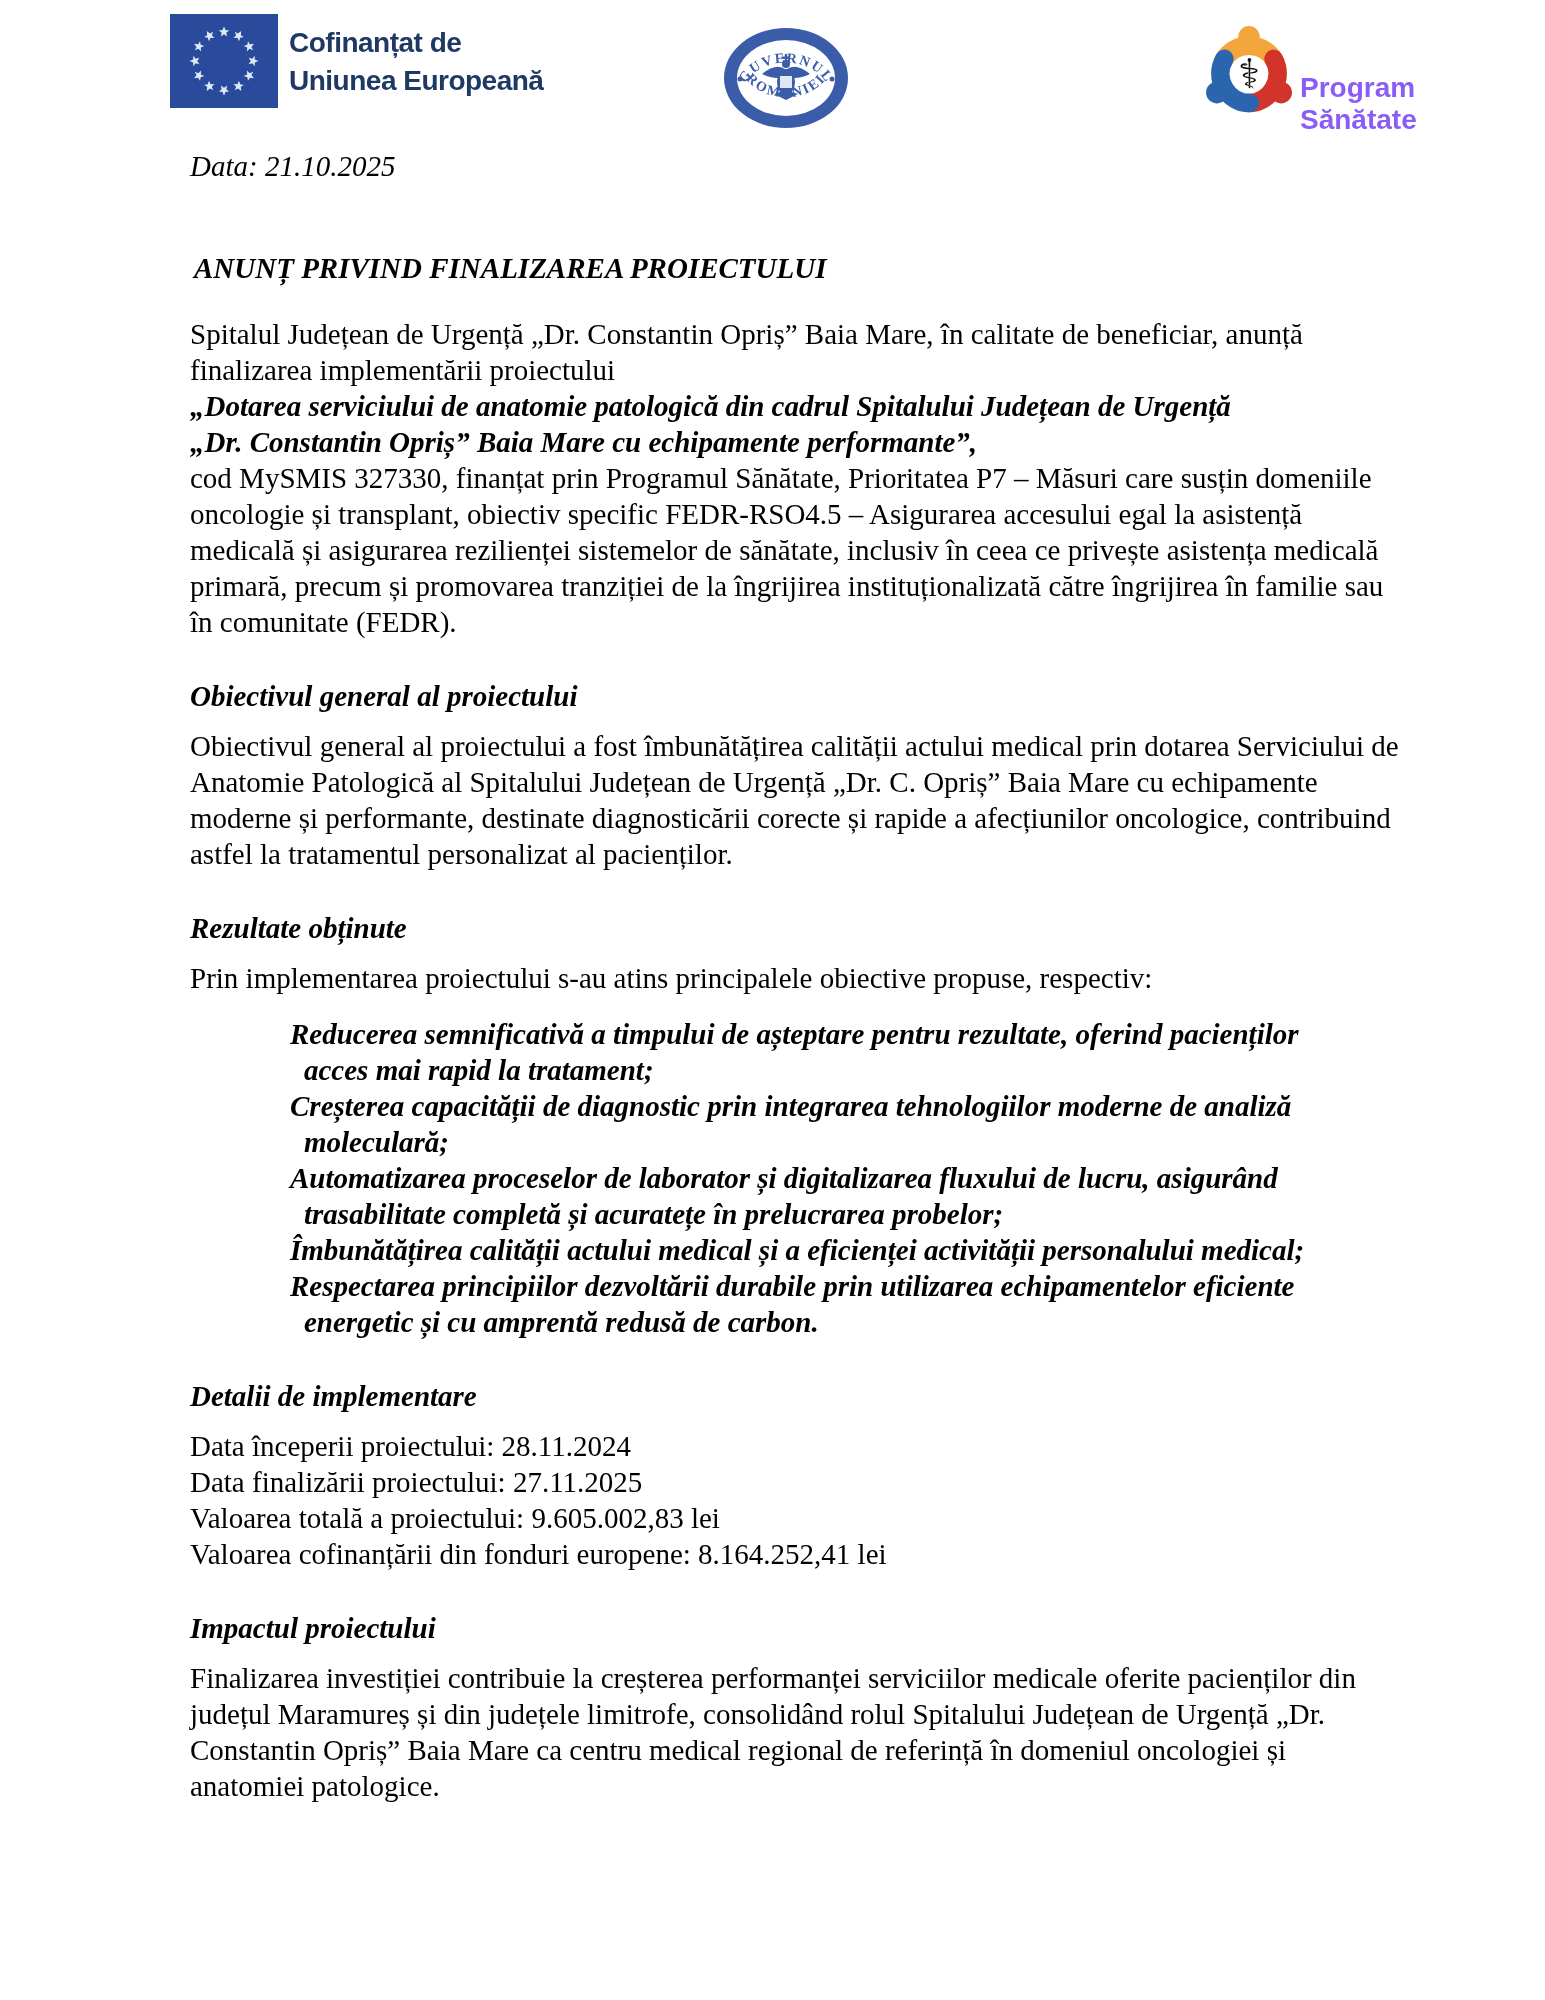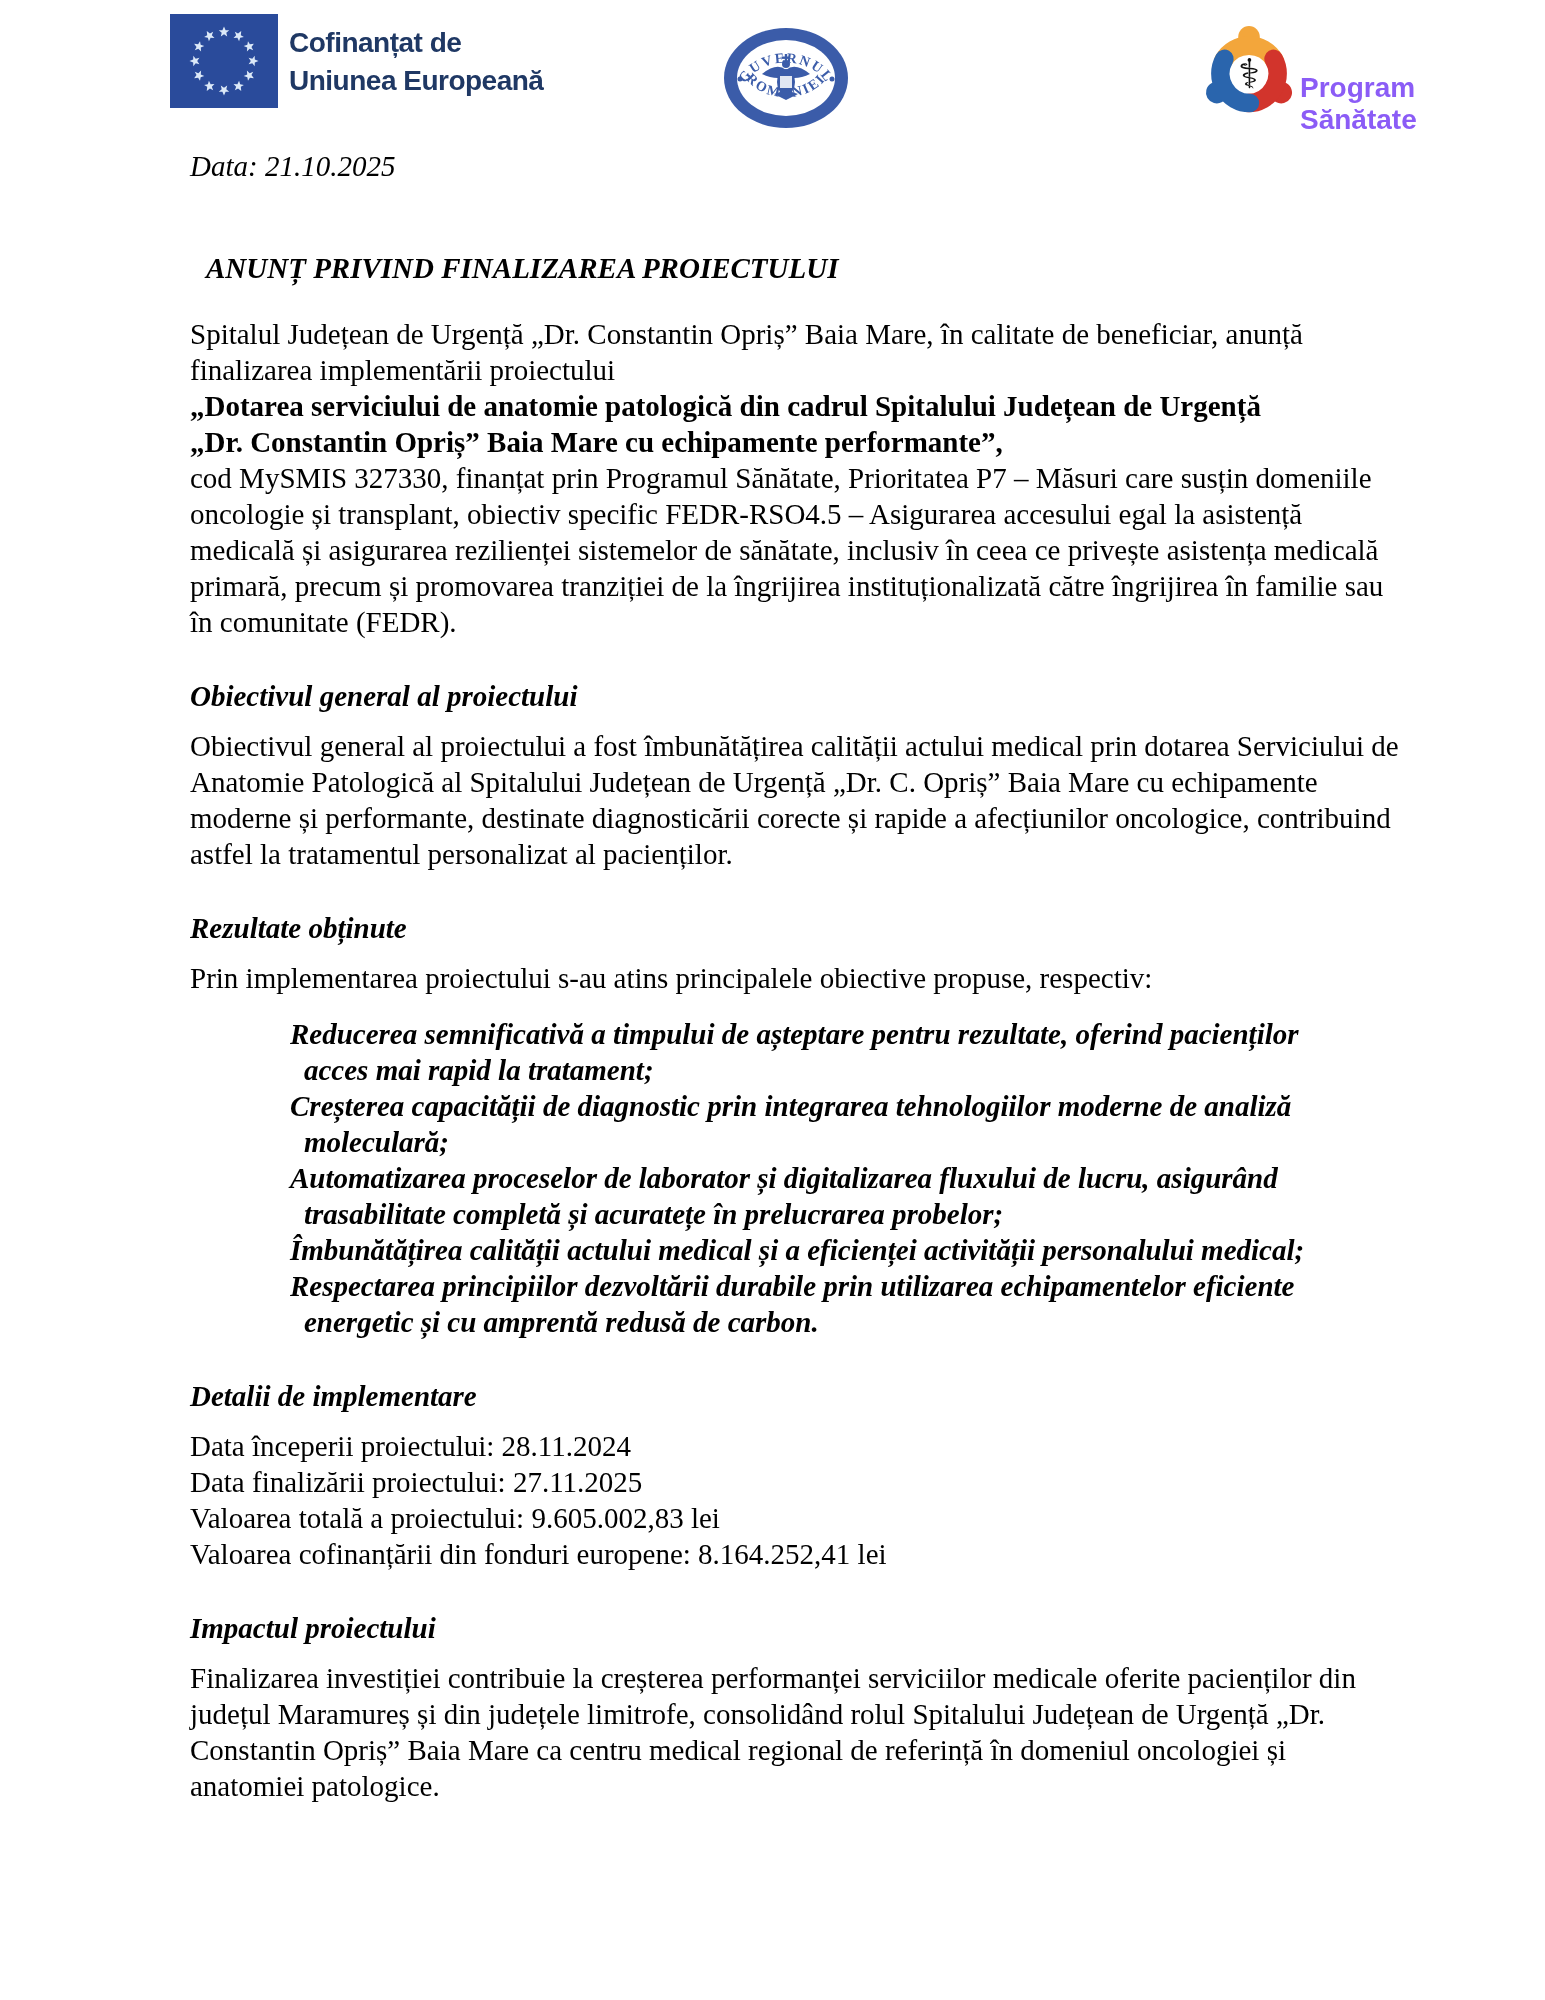--- a/index.html
+++ b/index.html
@@ -10,23 +10,23 @@
   .eu-flag{position:absolute;left:170px;top:14px;}
   .eu-caption{position:absolute;left:289px;top:24px;font-family:"Liberation Sans","DejaVu Sans",sans-serif;
               font-weight:bold;font-size:28px;line-height:38px;color:#1f3864;letter-spacing:-0.5px;}
   .gov-seal{position:absolute;left:722px;top:26px;}
   .health-figures{position:absolute;left:1200px;top:22px;}
   .health-caption{position:absolute;left:1300px;top:72px;font-family:"Liberation Sans","DejaVu Sans",sans-serif;
                   font-weight:bold;font-size:28px;color:#8b5cf6;}
   
   #doc{position:absolute;left:190px;top:148px;width:1212px;font-size:29px;line-height:36px;}
   .date-line{font-weight:normal;font-style:italic;margin:0 0 66px 0;}
-  .doc-title{font-weight:bold;font-style:italic;margin:0 0 30px 16px;font-family:Liberation Serif, serif;}
+  .doc-title{font-weight:bold;font-style:italic;margin:0 0 30px 4px;font-family:Liberation Serif, serif;}
   .para{margin:0;}
-  .bold-italic{font-weight:bold;}
+  .bold-italic{font-weight:bold;font-style:italic;}
   .section-heading{font-weight:bold;font-style:italic;margin:38px 0 14px 0;}
   .intro-body{margin:0 0 0 0;}
   .bullets{margin:20px 0 0 100px;width:1020px;}
   .bullet-item{font-weight:bold;font-style:italic;padding-left:14px;text-indent:-14px;margin:0;}
   .detail-line{margin:0;}
 </style>
 </head>
 <body>
 
 <div id="page">

